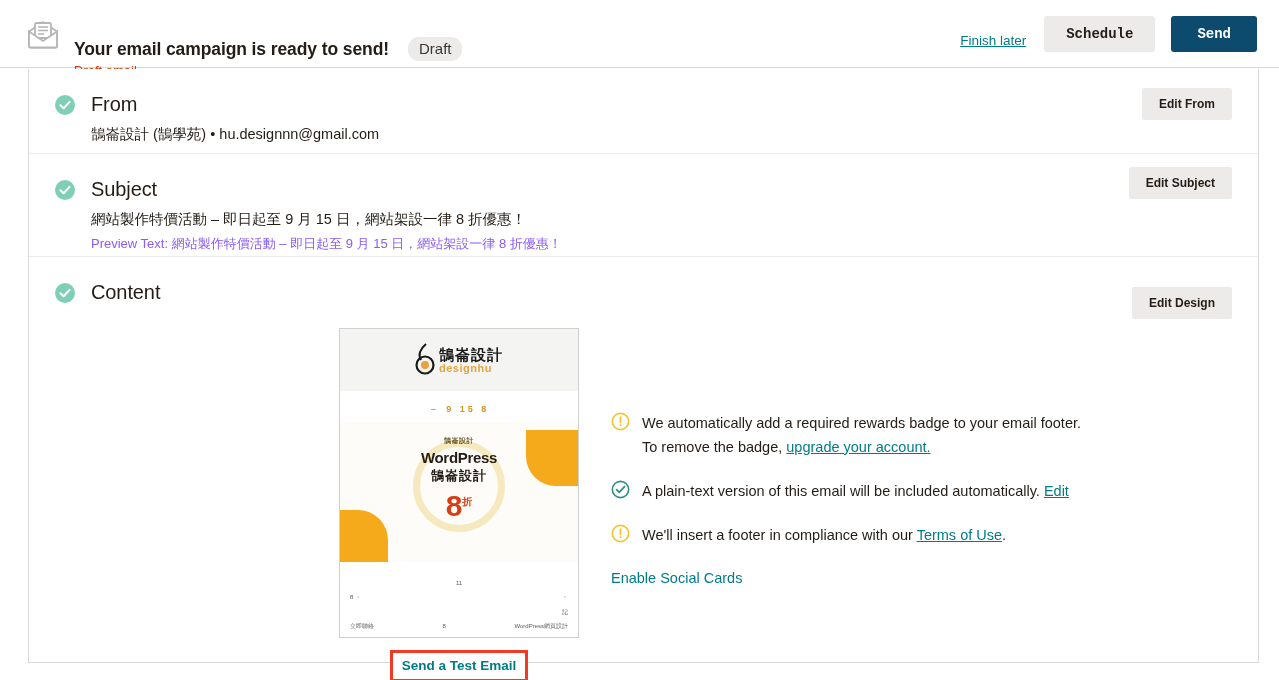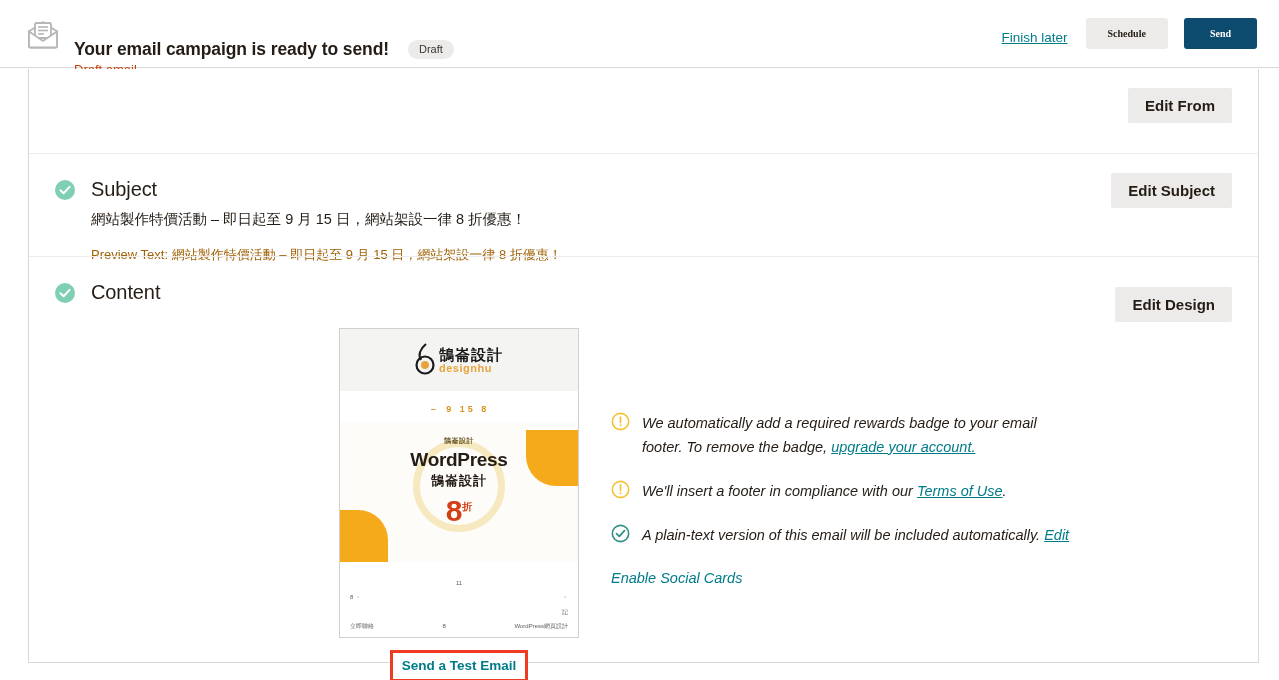--- a/index.html
+++ b/index.html
@@ -23,34 +23,34 @@
   .topbar-left { display: flex; align-items: center; gap: 14px; flex: 1; min-width: 0; }
   .env-icon { width: 34px; height: 34px; flex: none; display:block; }
   .title-block { display: flex; flex-direction: column; gap: 2px; }
   .title-row { display: flex; align-items: center; gap: 19px; margin-top: 48px; }
   .page-title {
     font-size: 17.5px; font-weight: bold; letter-spacing: -0.1px; color: #241c15;
     white-space: nowrap;
   }
   .status-badge {
     background: #ecebe9; color: #3a3632;
-    font-size: 11px; border-radius: 11px;
+    font-size: 15px; border-radius: 11px;
     padding: 3px 11px 4px; white-space: nowrap;
   }
   .subtitle { font-size: 13px; color: #c2410c; }
 
   .topbar-right { display: flex; align-items: flex-end; gap: 16px; flex: none; }
   .link-btn {
     color: #007c89; font-size: 13.5px; text-decoration: underline;
     background: none; border: none; cursor: pointer; padding: 4px 2px;
     font-family: inherit;
   }
   .btn {
-    font-family: Liberation Serif, serif; cursor: pointer; border: none;
-    font-size: 10px; font-weight: bold; border-radius: 3px;
+    font-family: Liberation Mono, monospace; cursor: pointer; border: none;
+    font-size: 14px; font-weight: bold; border-radius: 3px;
     padding: 10px 22px; white-space: nowrap;
   }
   .btn-secondary { background: #ecebe9; color: #241c15; }
   .btn-primary { background: #0c4a6e; color: #ffffff; padding: 10px 26px; }
 
   
   .card {
     position: absolute;
     left: 28px; top: 69px; width: 1231px; height: 594px;
     border: 1px solid #d8d8d8;
@@ -61,35 +61,35 @@
   .section + .section { border-top: 1px solid #ededed; }
   .section-inner { display: flex; align-items: flex-start; padding: 0 26px 0 26px; }
   .check-icon { width: 20px; height: 20px; flex: none; margin-top: 4px; }
   .warn-icon { width: 19px; height: 19px; flex: none; }
   .section-body { flex: 1; padding-left: 16px; min-width: 0; }
   .section-title {
     font-size: 20px; font-weight: normal; color: #241c15; letter-spacing: -0.1px;
     line-height: 1.35;
   }
   .section-line { font-size: 14.5px; color: #241c15; margin-top: 6px; line-height: 1.45; }
-  .preview-text { font-size: 13px; color: #a16207; margin-top: 16px; line-height: 1.45; }
+  .preview-text { font-size: 13px; color: #8b5cf6; margin-top: 5px; line-height: 1.45; }
   .edit-btn-wrap { position: absolute; right: 26px; }
 
   
   .sec-from { height: 84px; }
   .sec-subject { height: 103px; }
   .sec-content { height: 406px; }
 
   .sec-from .edit-btn-wrap { top: 19px; }
-  .sec-subject .edit-btn-wrap { top: 19px; }
+  .sec-subject .edit-btn-wrap { top: 13px; }
   .sec-content .edit-btn-wrap { top: 30px; }
 
   .btn-edit {
     background: #ecebe9; color: #241c15; border: none; border-radius: 2px;
-    font-family: inherit; font-size: 15px; font-weight: bold;
+    font-family: inherit; font-size: 12px; font-weight: bold;
     padding: 9px 17px; cursor: pointer; white-space: nowrap;
   }
 
   
   .content-area {
     display: flex; align-items: flex-start;
     padding: 22px 26px 0 26px;
   }
   .thumb-col { width: 240px; margin-left: 284px; flex: none; }
   .thumb {
@@ -108,21 +108,21 @@
     text-align: center; font-size: 9px; color: #d8941f; font-weight: bold;
     letter-spacing: 3px; padding: 12px 0 6px;
   }
   .thumb-hero { position: relative; height: 140px; background: #fdfcf8; overflow: hidden; }
   .blob-tr { position: absolute; right: 0; top: 8px; width: 52px; height: 56px; background: #f5aa1c;
              border-bottom-left-radius: 30px; }
   .blob-bl { position: absolute; left: 0; bottom: 0; width: 48px; height: 52px; background: #f5aa1c;
              border-top-right-radius: 30px; }
   .hero-center { position: absolute; left: 0; right: 0; top: 14px; text-align: center; }
   .hero-brand { font-size: 7px; color: #6b5a2a; font-weight: bold; letter-spacing: .5px; }
-  .hero-wp { font-size: 19px; font-weight: bold; color: #241c15; letter-spacing: -0.3px; margin-top: 3px; }
+  .hero-wp { font-size: 15px; font-weight: bold; color: #241c15; letter-spacing: -0.3px; margin-top: 3px; }
   .hero-cn { font-size: 13px; font-weight: bold; color: #241c15; letter-spacing: 1px; margin-top: 1px; }
   .hero-ring {
     position: absolute; left: 50%; top: 18px; transform: translateX(-50%);
     width: 92px; height: 92px; border: 7px solid #f7e9bf; border-radius: 50%;
   }
   .hero-num { position: relative; font-size: 30px; font-weight: bold; color: #d34017; margin-top: 4px; }
   .hero-num small { font-size: 10px; vertical-align: super; }
 
   .thumb-body { padding: 14px 10px 0; font-size: 6px; color: #5c5c5c; line-height: 2.4; }
   .tb-row { display: flex; justify-content: space-between; }
@@ -131,21 +131,21 @@
 
   .test-email-wrap {
     margin-top: 12px; display: flex; justify-content: center;
   }
   .test-email-link {
     color: #007c89; font-size: 13.5px; font-weight: bold; text-decoration: none;
     border: 3px solid #ef3b24; padding: 5px 9px; background: #fff;
     cursor: pointer; font-family: inherit; line-height: 1.2;
   }
 
-  .notices { flex: 1; padding-left: 32px; padding-top: 84px; font-style: italic; }
+  .notices { flex: 1; padding-left: 32px; padding-top: 84px; }
   .notice {
     display: flex; align-items: flex-start; gap: 12px; margin-bottom: 20px;
     max-width: 470px;
   }
   .notice-text { font-size: 14.5px; line-height: 1.65; color: #241c15; }
   .notice-text a { color: #007c89; text-decoration: underline; cursor: pointer; }
   .social-link {
     display: inline-block; margin-top: 2px; margin-left: 0;
     color: #007c89; font-size: 14.5px; text-decoration: none; cursor: pointer;
   }
@@ -174,20 +174,30 @@
   <div class="topbar-right">
     <button class="link-btn">Finish later</button>
     <button class="btn btn-secondary">Schedule</button>
     <button class="btn btn-primary">Send</button>
   </div>
 </div>
 
 <div class="card">
 
   <div class="section sec-from">
+    <div class="section-inner">
+      <svg class="check-icon" viewBox="0 0 20 20">
+        <circle cx="10" cy="10" r="10" fill="#7fcfb6"></circle>
+        <path d="M5.4 10.2 L8.6 13.2 L14.6 6.9" fill="none" stroke="#ffffff" stroke-width="2" stroke-linecap="round" stroke-linejoin="round"></path>
+      </svg>
+      <div class="section-body">
+        <div class="section-title">From</div>
+        <div class="section-line">鵠崙設計 (鵠學苑) • hu.designnn@gmail.com</div>
+      </div>
+    </div>
     <div class="edit-btn-wrap">
       <button class="btn-edit">Edit From</button>
     </div>
   </div>
 
   <div class="section sec-subject">
     <div class="section-inner">
       <svg class="check-icon" viewBox="0 0 20 20">
         <circle cx="10" cy="10" r="10" fill="#7fcfb6"></circle>
         <path d="M5.4 10.2 L8.6 13.2 L14.6 6.9" fill="none" stroke="#ffffff" stroke-width="2" stroke-linecap="round" stroke-linejoin="round"></path>
@@ -282,33 +292,33 @@
           <svg class="warn-icon" viewBox="0 0 20 20">
             <circle cx="10" cy="10" r="8.6" fill="none" stroke="#f2c230" stroke-width="1.7"></circle>
             <line x1="10" y1="5.4" x2="10" y2="11" stroke="#f2c230" stroke-width="1.8" stroke-linecap="round"></line>
             <circle cx="10" cy="14" r="1" fill="#f2c230"></circle>
           </svg>
           <div class="notice-text"><span>We automatically add a required rewards badge to your email footer. To remove the badge, </span><a>upgrade your account.</a><span></span></div>
         </div>
 
         <div class="notice">
           <svg class="warn-icon" viewBox="0 0 20 20">
+            <circle cx="10" cy="10" r="8.6" fill="none" stroke="#2e8f85" stroke-width="1.7"></circle>
+            <path d="M5.8 10.2 L8.7 13 L14.2 7" fill="none" stroke="#2e8f85" stroke-width="1.8" stroke-linecap="round" stroke-linejoin="round"></path>
+          </svg>
+          <div class="notice-text"><span>A plain-text version of this email will be included automatically. </span><a>Edit</a><span></span></div>
+        </div>
+
+        <div class="notice">
+          <svg class="warn-icon" viewBox="0 0 20 20">
             <circle cx="10" cy="10" r="8.6" fill="none" stroke="#f2c230" stroke-width="1.7"></circle>
             <line x1="10" y1="5.4" x2="10" y2="11" stroke="#f2c230" stroke-width="1.8" stroke-linecap="round"></line>
             <circle cx="10" cy="14" r="1" fill="#f2c230"></circle>
           </svg>
           <div class="notice-text"><span>We'll insert a footer in compliance with our </span><a>Terms of Use</a><span>.</span></div>
         </div>
 
-        <div class="notice">
-          <svg class="warn-icon" viewBox="0 0 20 20">
-            <circle cx="10" cy="10" r="8.6" fill="none" stroke="#2e8f85" stroke-width="1.7"></circle>
-            <path d="M5.8 10.2 L8.7 13 L14.2 7" fill="none" stroke="#2e8f85" stroke-width="1.8" stroke-linecap="round" stroke-linejoin="round"></path>
-          </svg>
-          <div class="notice-text"><span>A plain-text version of this email will be included automatically. </span><a>Edit</a><span></span></div>
-        </div>
-
         <a class="social-link">Enable Social Cards</a>
       </div>
 
     </div>
   </div>
 </div>
 
 </body></html>

